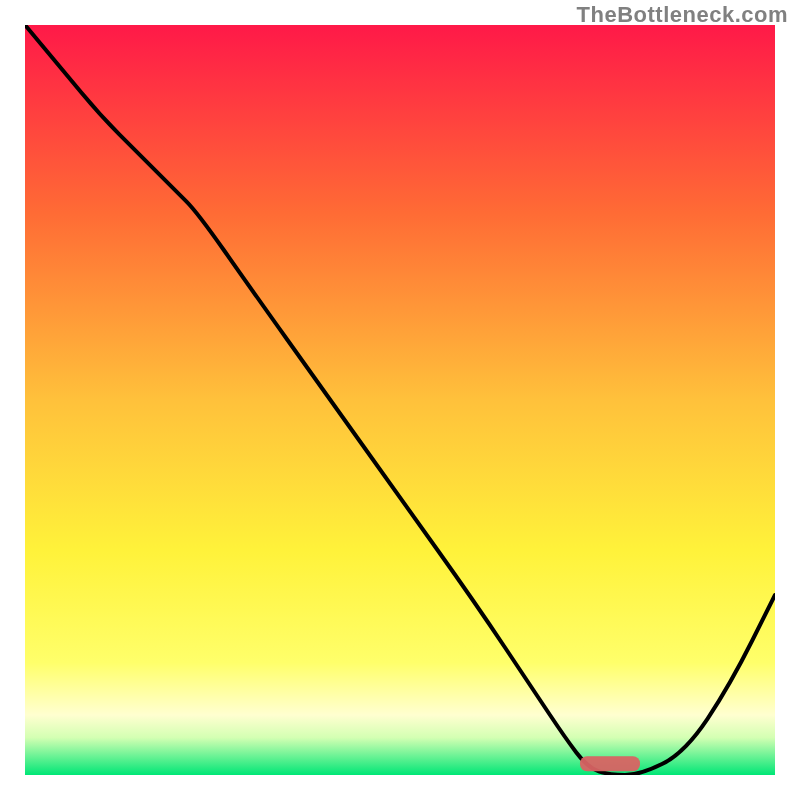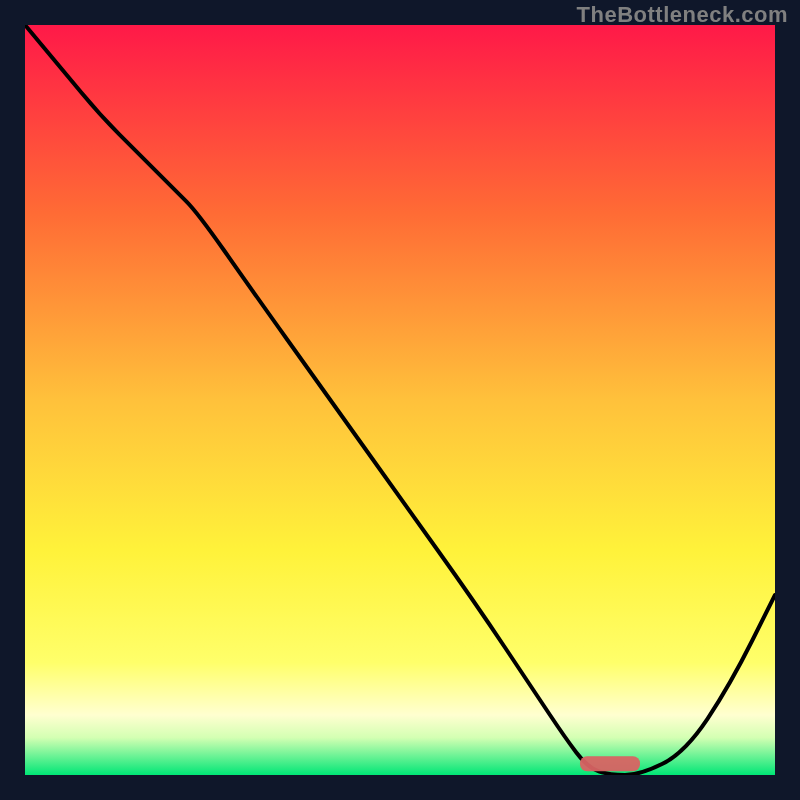--- a/index.html
+++ b/index.html
@@ -8,21 +8,21 @@
     width: 800px;
     height: 800px;
     background: #000;
     overflow: hidden;
     font-family: Arial, Helvetica, sans-serif;
   }
   .outer {
     position: relative;
     width: 800px;
     height: 800px;
-    background: #0f172a;
+    background: #ffffff;
   }
   .watermark {
     position: absolute;
     top: 2px;
     right: 12px;
     color: #808080;
     font-size: 22px;
     font-weight: bold;
     letter-spacing: 0.5px;
     z-index: 10;

